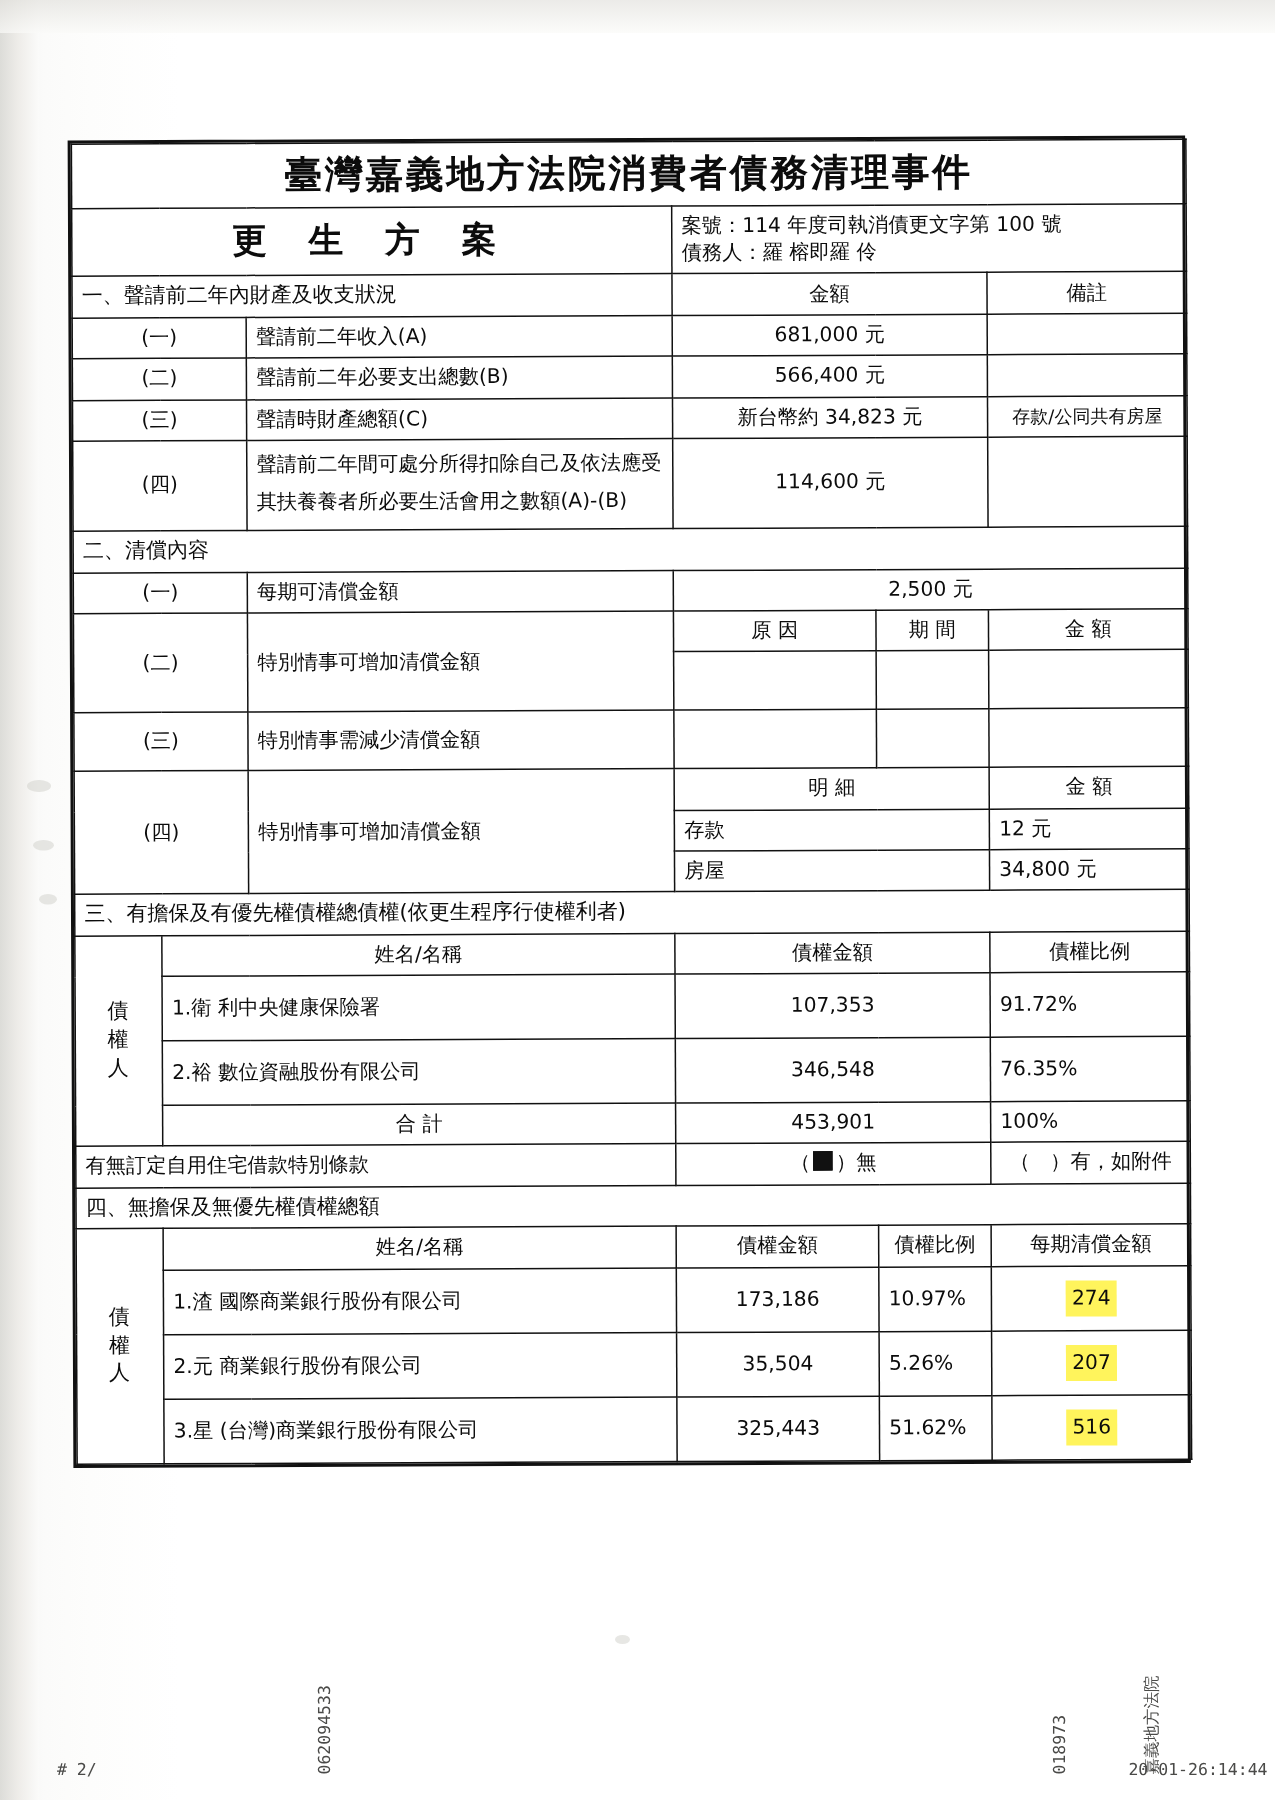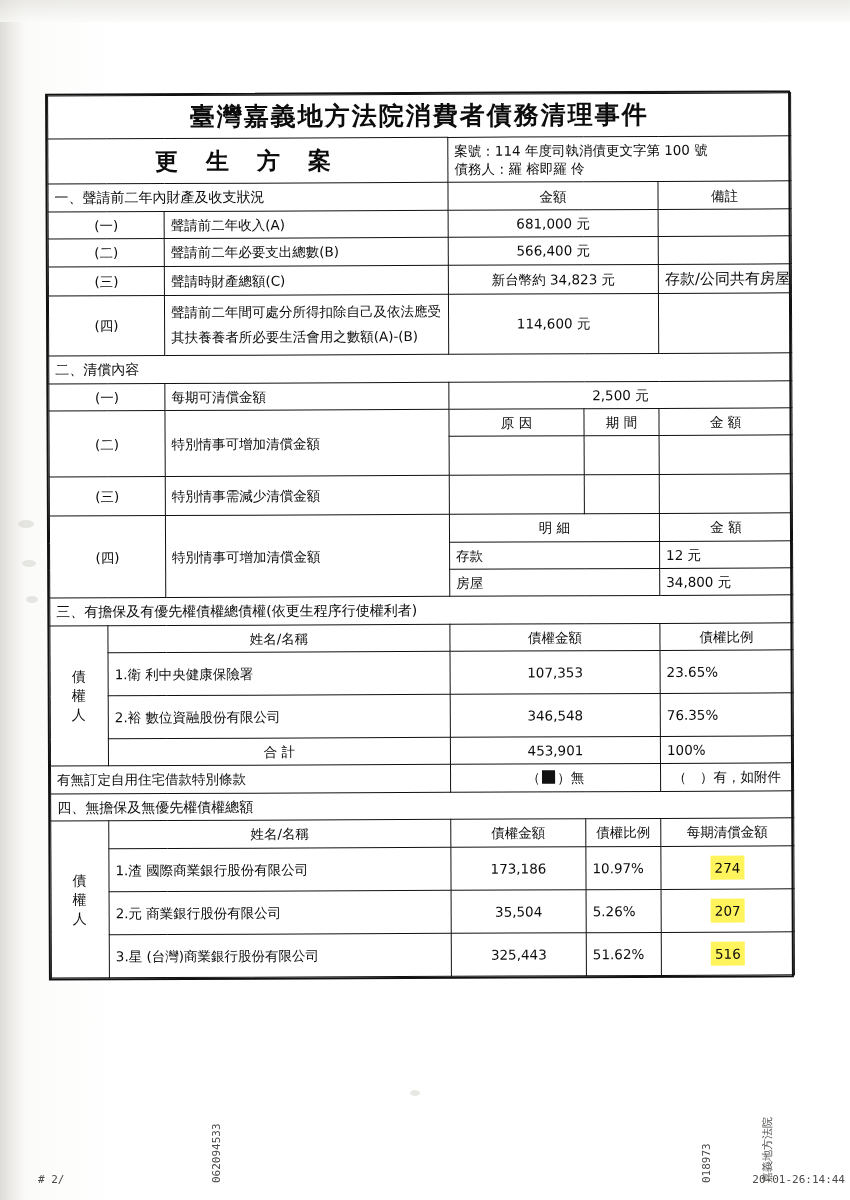--- a/index.html
+++ b/index.html
@@ -88,21 +88,21 @@
     font-size:14px;
     letter-spacing:1px;
     width:58px;
   }
   .vert span{display:block;}
   .hl{
     background:#fff45c;
     padding:3px 4px;
     display:inline-block;
   }
-  .smallnote{font-size:15px;}
+  .smallnote{font-size:12px;}
   .checkbox-blk{
     display:inline-block;
     width:11px;height:11px;
     background:#111;
     border:1px solid #111;
     vertical-align:-1px;
     margin:0 2px;
   }
   .paren{letter-spacing:0;}
   .footer-strip{
@@ -249,21 +249,21 @@
       <span>權</span>
       <span>人</span>
     </td>
     <td colspan="2" class="ctr">姓名/名稱</td>
     <td colspan="2" class="ctr">債權金額</td>
     <td class="ctr">債權比例</td>
   </tr>
   <tr>
     <td colspan="2" class="lbl" style="height:34px">1.衛    利中央健康保險署</td>
     <td colspan="2" class="ctr">107,353</td>
-    <td class="lbl">23.65%</td>
+    <td class="lbl">91.72%</td>
   </tr>
   <tr>
     <td colspan="2" class="lbl" style="height:34px">2.裕   數位資融股份有限公司</td>
     <td colspan="2" class="ctr">346,548</td>
     <td class="lbl">76.35%</td>
   </tr>
   <tr>
     <td colspan="2" class="ctr">合    計</td>
     <td colspan="2" class="ctr">453,901</td>
     <td class="lbl">100%</td>

